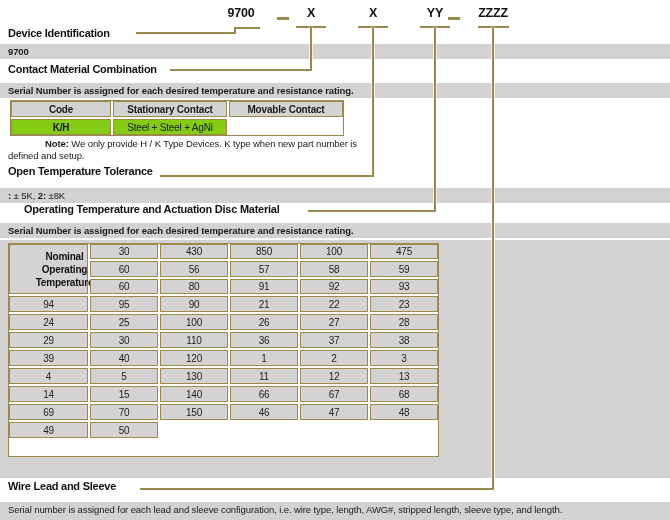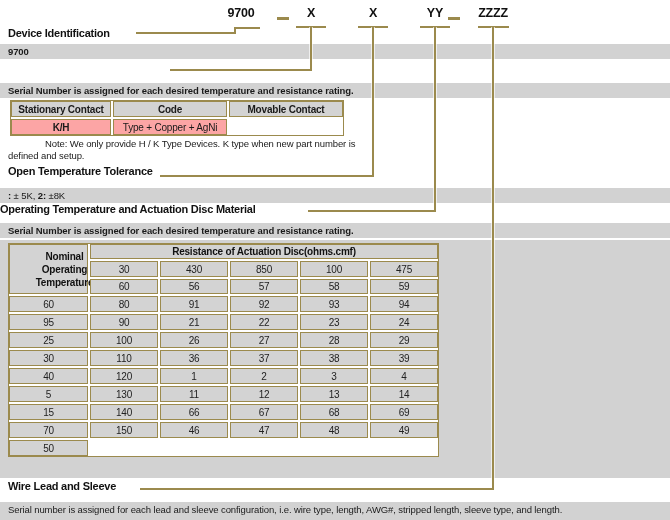--- a/index.html
+++ b/index.html
@@ -30,41 +30,41 @@
   }
   .tbar { position:absolute; top:26px; height:2px; background:#9b8a4d; z-index:3; }
 
   .ktable {
     position:absolute; left:10px; top:100px; display:grid;
     grid-template-columns:100px 114px 114px; grid-auto-rows:16px; gap:2px;
     background:#ffffff; border:1px solid #9b8a4d; z-index:2;
   }
   .ktable .cell {
     border:1px solid #9b8a4d; font-size:10px; letter-spacing:-0.2px;
-    display:flex; align-items:center; justify-content:center; background:#fca5a5;
+    display:flex; align-items:center; justify-content:center; background:#84cc16;
     white-space:nowrap; overflow:hidden;
   }
   .ktable .head { background:#d3d3d3; font-weight:bold; }
 
   .ttable {
     position:absolute; left:8px; top:243px; display:grid;
     grid-template-columns:79px 68px 68px 68px 68px 68px;
     grid-template-rows:15px 16px 15px repeat(9,16px); gap:2px;
     background:#ffffff; border:1px solid #9b8a4d; z-index:2;
   }
   .ttable .cell {
     background:#d3d3d3; border:1px solid #9b8a4d; font-size:10px; letter-spacing:-0.2px;
     display:flex; align-items:center; justify-content:center; color:#222;
   }
   .ttable .hd { font-weight:bold; color:#111; }
   .ttable .corner { grid-row:1/4; grid-column:1; text-align:center; line-height:1.3;padding-left:32px; }
   .ttable .span5 { grid-column:2/7; }
 
   .note { position:absolute; font-size:9.5px; letter-spacing:-0.1px; z-index:2; line-height:1.25; }
-  .note b { font-weight:normal;padding-left:37px; }
+  .note b { font-weight:bold;padding-left:37px; }
 </style>
 </head>
 <body>
 
 <div class="page">
 
   <span class="pcode" style="left:241px">9700</span>
   <div class="dash" style="left:277px"></div>
   <span class="pcode" style="left:311px">X</span>
   <span class="pcode" style="left:373px">X</span>
@@ -81,50 +81,50 @@
   <div class="vline" style="left:372px;top:27px;height:150px"></div>
   <div class="vline" style="left:434px;top:27px;height:185px"></div>
   <div class="vline" style="left:492px;top:27px;height:463px"></div>
 
   <div class="heading" style="left:8px;top:27px">Device Identification</div>
   <div class="hline" style="left:136px;top:32px;width:100px"></div>
   <div class="vline" style="left:234px;top:28px;height:6px;box-shadow:none"></div>
   <div class="hline" style="left:234px;top:27px;width:26px"></div>
   <div class="bar bold" style="top:44px">9700</div>
 
+  <div class="heading" style="left:8px;top:63px">Contact Material Combination</div>
   <div class="hline" style="left:170px;top:69px;width:142px"></div>
   <div class="bar bold" style="top:83px">Serial Number is assigned for each desired temperature and resistance rating.</div>
 
   <div class="ktable">
+    <div class="cell head">Code</div>
     <div class="cell head">Stationary Contact</div>
-    <div class="cell head">Code</div>
     <div class="cell head">Movable Contact</div>
     <div class="cell" style="font-weight:bold">K/H</div>
-    <div class="cell">Type + Copper + AgNi</div>
+    <div class="cell">Steel + Steel + AgNi</div>
   </div>
 
   <div class="note" style="left:8px;top:138px;width:360px">
     <b>Note:</b><span> We only provide H / K Type Devices. K type when new part number is defined and setup.</span>
   </div>
 
   <div class="heading" style="left:8px;top:165px">Open Temperature Tolerance</div>
   <div class="hline" style="left:160px;top:175px;width:214px"></div>
   <div class="bar" style="top:188px">
     <b>:</b><span> ± 5K, </span><b>2:</b><span> ±8K</span>
   </div>
 
-  <div class="heading" style="left:0;top:203px">Operating Temperature and Actuation Disc Material</div>
+  <div class="heading" style="left:24px;top:203px">Operating Temperature and Actuation Disc Material</div>
   <div class="hline" style="left:308px;top:210px;width:128px"></div>
   <div class="bar bold" style="top:223px">Serial Number is assigned for each desired temperature and resistance rating.</div>
 
   <div class="gray-block"></div>
 
   <div class="ttable">
     <div class="cell hd corner">Nominal Operating Temperature</div>
-    <div class="cell hd span5">Resistance of Actuation Disc(ohms.cmf)</div>
     <div class="cell">30</div>
     <div class="cell">430</div>
     <div class="cell">850</div>
     <div class="cell">100</div>
     <div class="cell">475</div>
 
     <div class="cell">60</div>
     <div class="cell">56</div>
     <div class="cell">57</div>
     <div class="cell">58</div>

